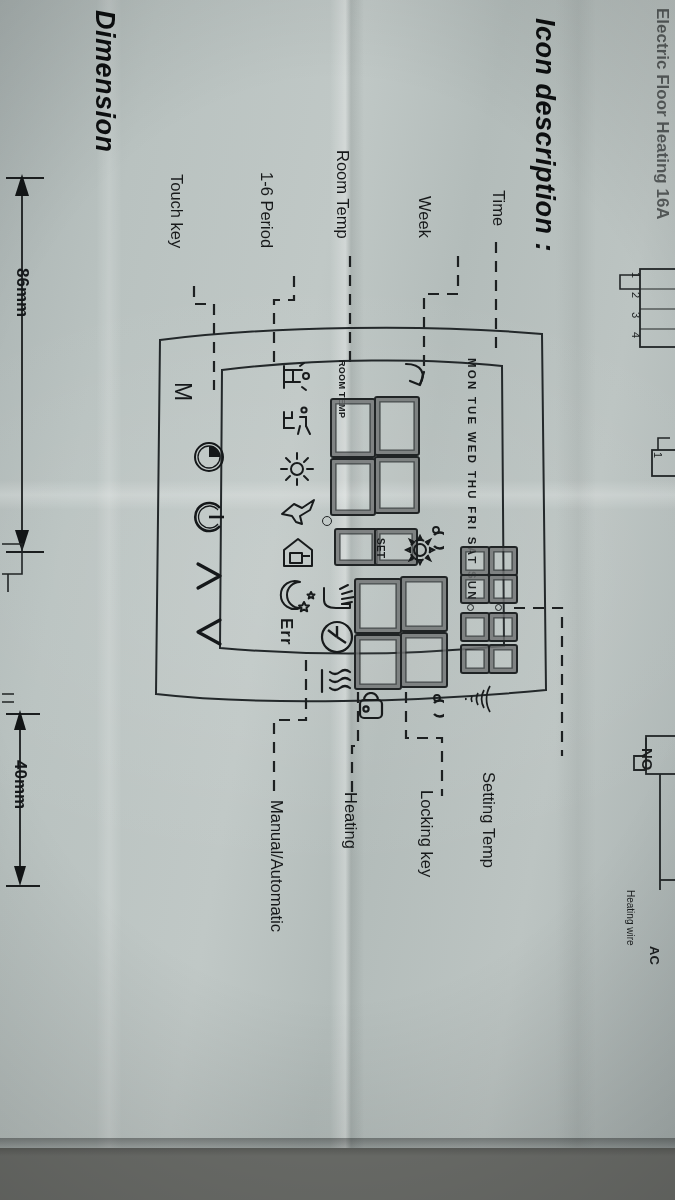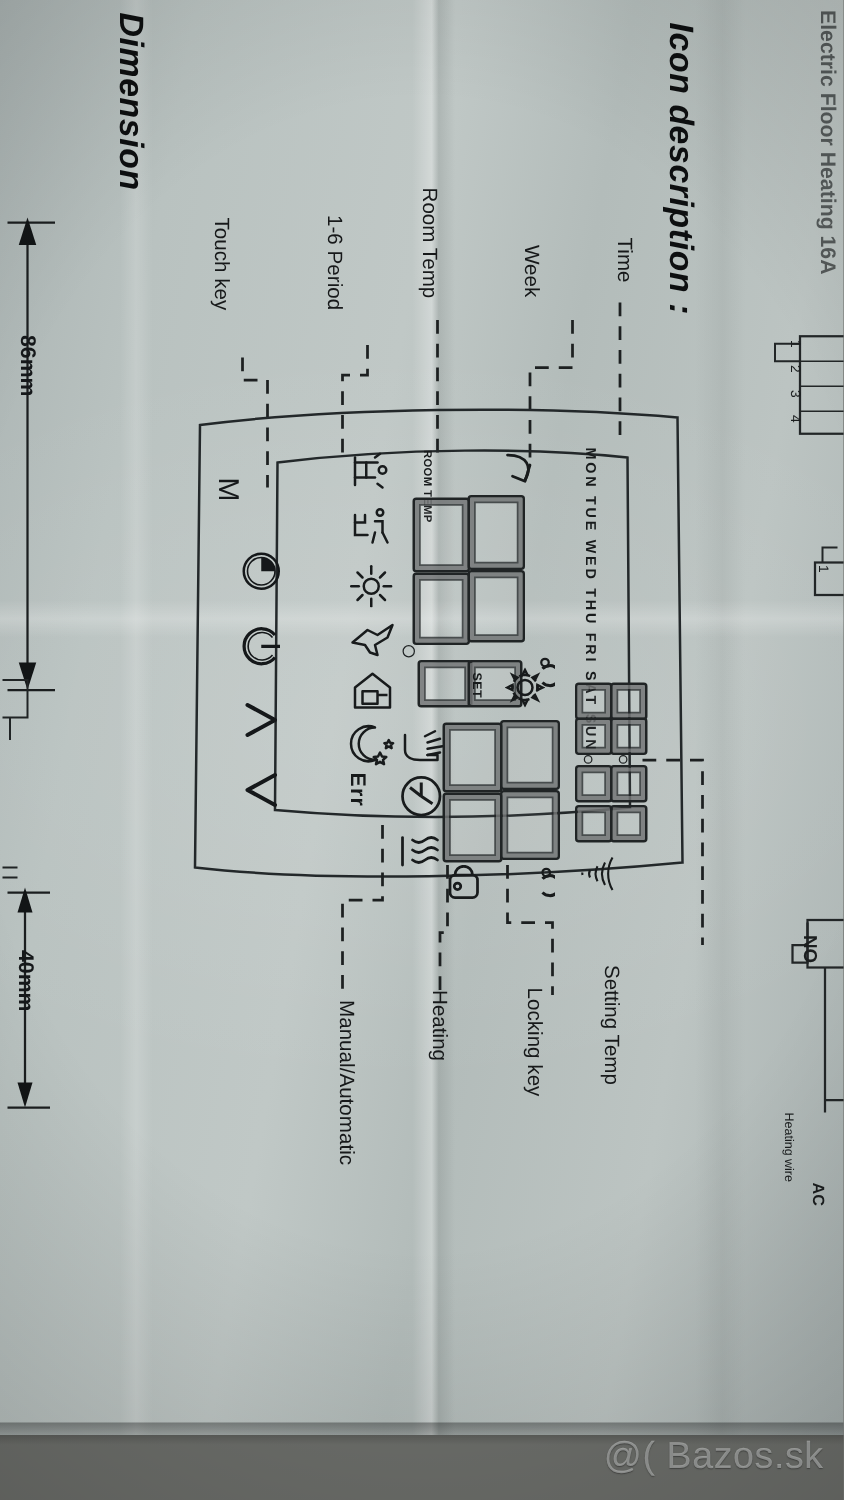--- a/index.html
+++ b/index.html
@@ -388,14 +388,13 @@
     <line x1="30" y1="44" x2="30" y2="160" stroke="#222627" stroke-width="1.8"></line>
     <line x1="30" y1="150" x2="48" y2="150" stroke="#222627" stroke-width="1.8"></line>
   </svg>
   <div class="wiretxt" style="left:656px;top:748px;font-size:15px;font-weight:600;">NO</div>
   <div class="wiretxt" style="left:636px;top:890px;font-size:10px;">Heating wire</div>
   <div class="wiretxt" style="left:662px;top:946px;font-size:13px;font-weight:600;">AC</div>
 
   <div class="vignette"></div>
   <div class="deskshadow"></div>
 
-  <div class="wm">@( Bazos.sk</div>
 </div>
 
 </body></html>

